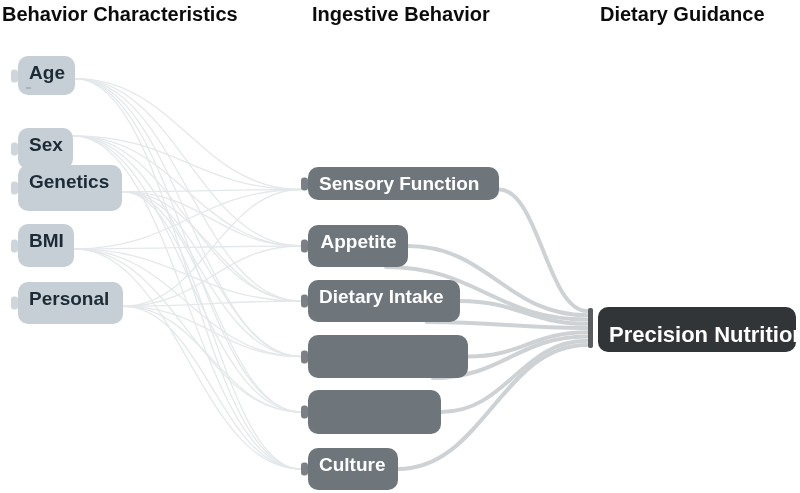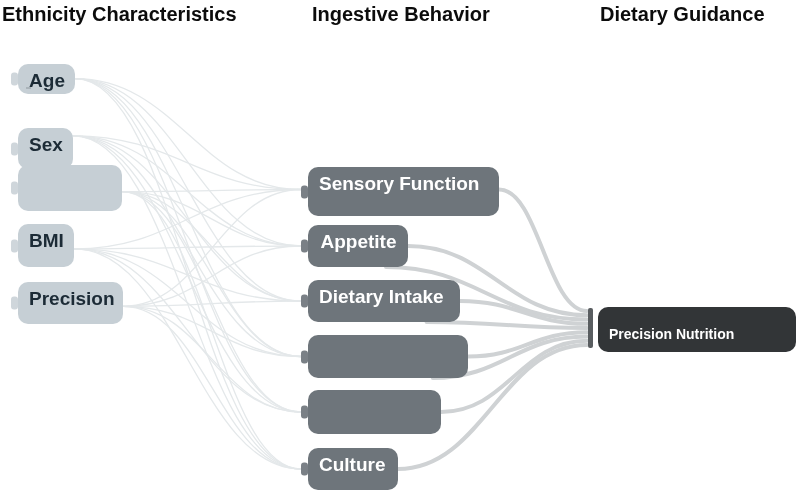--- a/index.html
+++ b/index.html
@@ -61,21 +61,21 @@
   }
   .col-personal  { background: var(--personal-fill, #c6cfd5); color: var(--personal-text, #1c2b36); }
   .col-personal .tab { background: var(--personal-tab, #cfd6db); }
   .col-ingestive { background: var(--ingestive-fill, #6e757b); color: var(--ingestive-text, #ffffff); }
   .col-ingestive .tab { background: var(--ingestive-tab, #7a8086); }
   .col-dietary   {
     background: var(--dietary-fill, #323537);
     color: var(--dietary-text, #ffffff);
     align-items: center;
     padding-top: 11px;
-    font-size: 14px;
+    font-size: 22px;
   }
 
   #merge-bar {
     position: absolute;
     left: 588px;
     top: 308px;
     width: 5px;
     height: 40px;
     border-radius: 2px;
     background: var(--bar-fill, #595d60);
@@ -131,45 +131,46 @@
       <path d="M 408 246 C 488.55 246, 506.45 315.25, 587 315.25" fill="none" stroke="#cfd2d4" stroke-width="4" stroke-linecap="round"></path>
       <path d="M 386 267 C 476.45 267, 496.55 319.5, 587 319.5" fill="none" stroke="#cfd2d4" stroke-width="4" stroke-linecap="round"></path>
       <path d="M 460 301 C 517.15 301, 529.85 323.75, 587 323.75" fill="none" stroke="#cfd2d4" stroke-width="4" stroke-linecap="round"></path>
       <path d="M 426.56 322 C 498.75800000000004 322, 514.802 328, 587 328" fill="none" stroke="#cfd2d4" stroke-width="4" stroke-linecap="round"></path>
       <path d="M 468 356.5 C 521.55 356.5, 533.45 332.25, 587 332.25" fill="none" stroke="#cfd2d4" stroke-width="4" stroke-linecap="round"></path>
       <path d="M 432.8 378 C 502.19 378, 517.61 336.5, 587 336.5" fill="none" stroke="#cfd2d4" stroke-width="4" stroke-linecap="round"></path>
       <path d="M 441 412 C 506.7 412, 521.3 340.75, 587 340.75" fill="none" stroke="#cfd2d4" stroke-width="4" stroke-linecap="round"></path>
       <path d="M 398 469 C 483.05 469, 501.95 345, 587 345" fill="none" stroke="#cfd2d4" stroke-width="4" stroke-linecap="round"></path>
     </svg>
 
-  <div class="col-header" id="hdr-personal">Ethnicity Characteristics</div>
+  <div class="col-header" id="hdr-personal">Behavior Characteristics</div>
   <div class="col-header" id="hdr-dietary">Dietary Guidance</div>
   <div class="col-header" id="hdr-ingestive">Ingestive Behavior</div>
 
   <div id="nodes-root">
-      <div class="node col-personal" style="left: 18px; top: 64px; width: 57px; height: 30px; justify-content: flex-end;">
+      <div class="node col-personal" style="left: 18px; top: 56px; width: 57px; height: 39px; justify-content: flex-end;">
         <span class="tab"></span>
         <span>Age</span>
       </div>
       <div class="node col-personal" style="left: 18px; top: 112px; width: 55px; height: 41px; margin-top: 16px;">
         <span class="tab"></span>
         <span>Sex</span>
       </div>
       <div class="node col-personal" style="left: 18px; top: 165px; width: 104px; height: 46px;">
         <span class="tab"></span>
+        <span>Genetics</span>
       </div>
       <div class="node col-personal" style="left: 18px; top: 224px; width: 56px; height: 43px;">
         <span class="tab"></span>
         <span>BMI</span>
       </div>
       <div class="node col-personal" style="left: 18px; top: 282px; width: 105px; height: 42px;">
         <span class="tab"></span>
-        <span>Precision</span>
+        <span>Personal</span>
       </div>
-      <div class="node col-ingestive" style="left: 308px; top: 167px; width: 191px; height: 49px;">
+      <div class="node col-ingestive" style="left: 308px; top: 167px; width: 191px; height: 33px;">
         <span class="tab"></span>
         <span>Sensory Function</span>
       </div>
       <div class="node col-ingestive" style="left: 308px; top: 225px; width: 100px; height: 42px; justify-content: center;">
         <span class="tab"></span>
         <span>Appetite</span>
       </div>
       <div class="node col-ingestive" style="left: 308px; top: 280px; width: 152px; height: 42px;">
         <span class="tab"></span>
         <span>Dietary Intake</span>

